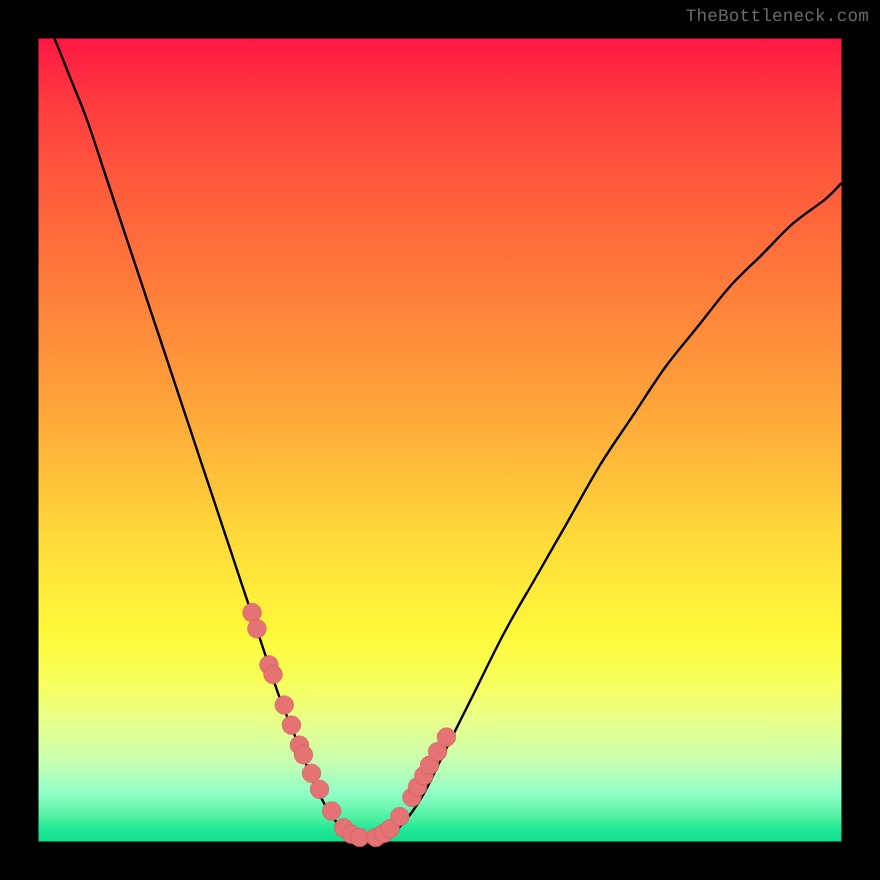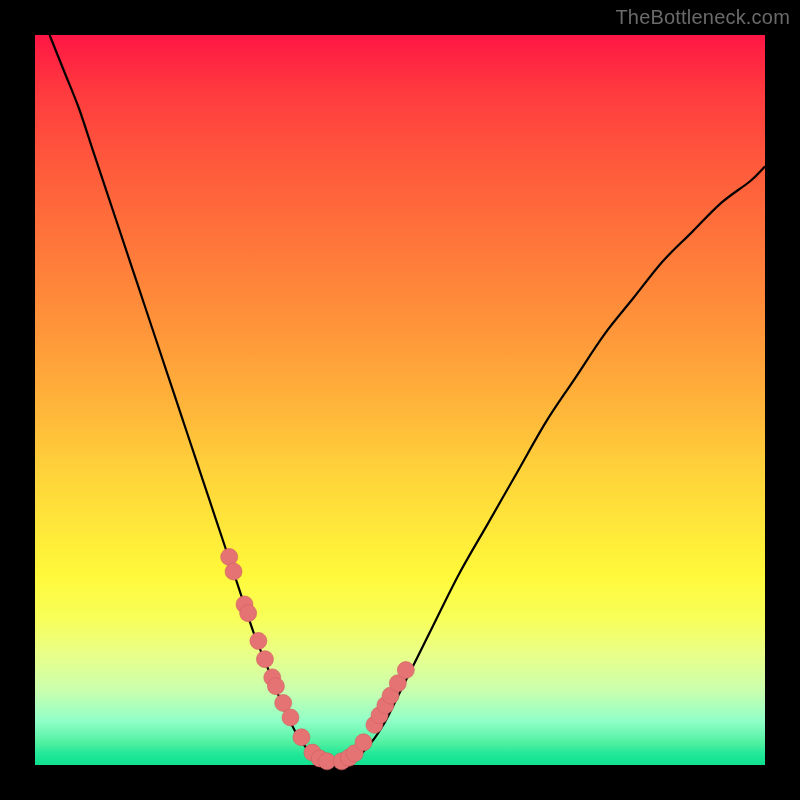--- a/index.html
+++ b/index.html
@@ -33,22 +33,22 @@
       #90ffc8 94%,
       #50f0a0 97%,
       #20e898 98.5%,
       #10e090 100%
     );
   }
   .watermark {
     position: absolute;
     top: 6px;
     right: 10px;
-    font-family: Liberation Sans, sans-serif;
-    font-size: 20px;
+    font-family: Liberation Mono, monospace;
+    font-size: 16px;
     color: #6a6a6a;
     letter-spacing: 0.2px;
   }
   svg {
     position: absolute;
     left: 0;
     top: 0;
   }
 </style>
 </head>

